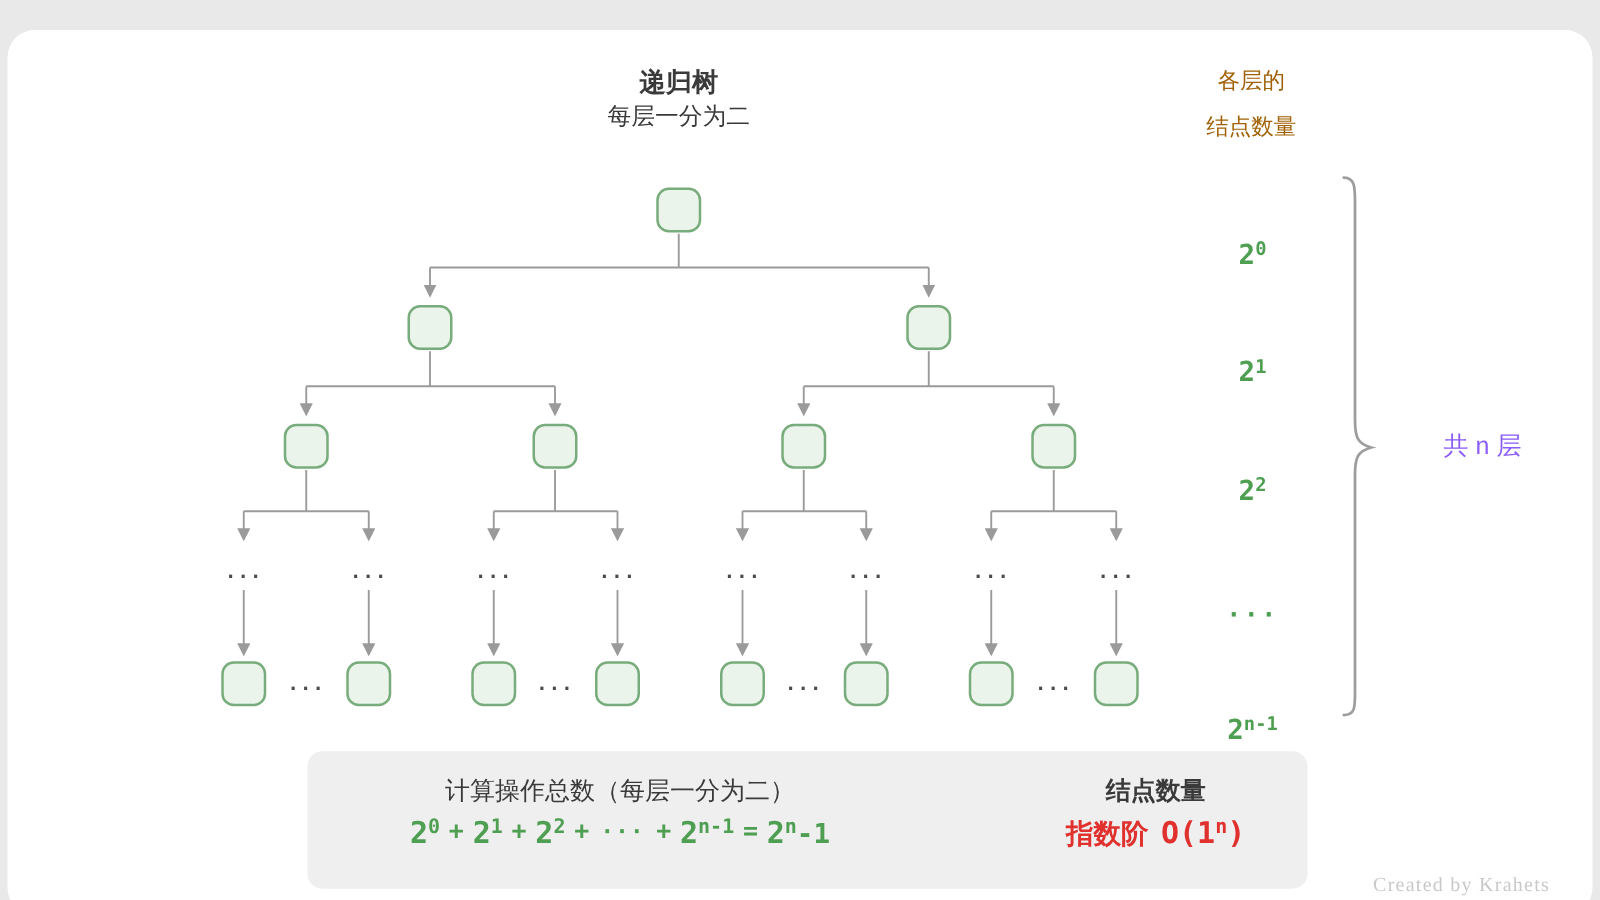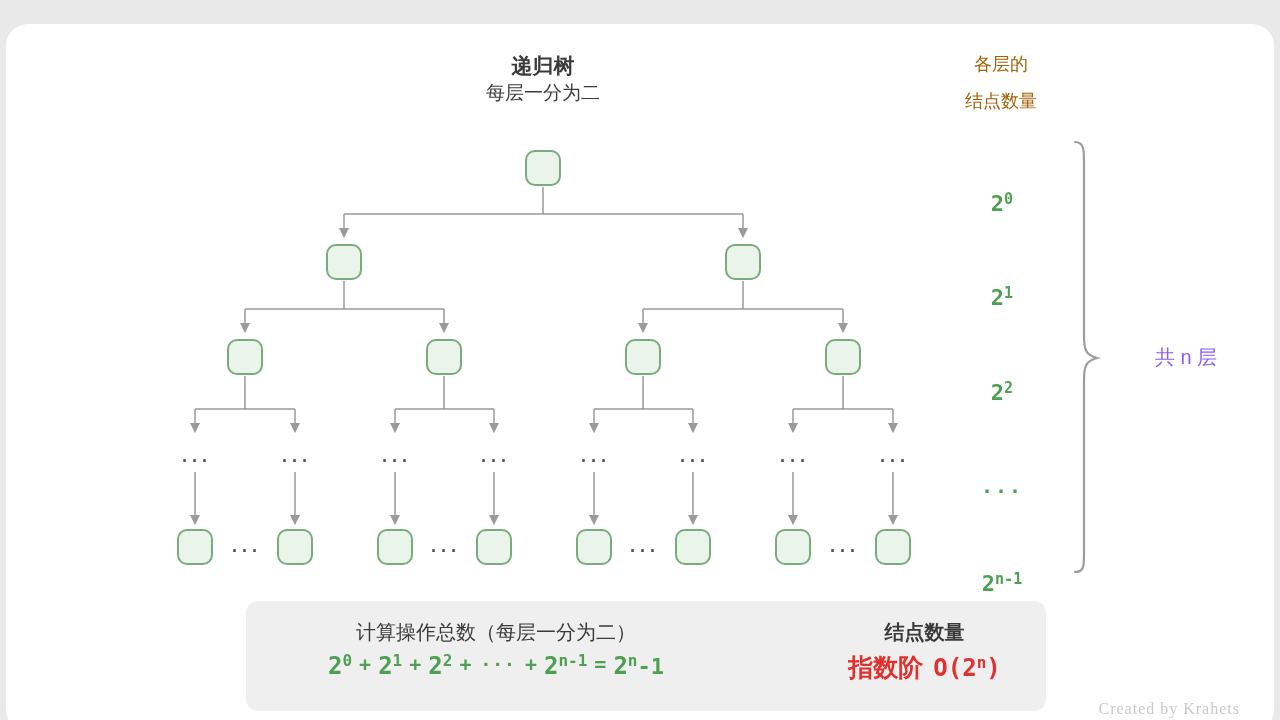--- a/index.html
+++ b/index.html
@@ -33,21 +33,21 @@
   .fb-line2 { position:absolute; left:0; top:50px; width:100%; }
 
   .green-formula { color:#4e9f52; font-family:"DejaVu Sans Mono","Liberation Mono",monospace; font-weight:bold; }
   .green-formula .b { font-size:24px; }
   .green-formula sup { font-size:16px; vertical-align:8px; }
   .green-formula .op { font-size:20px; margin:0 7px; vertical-align:3px; display:inline-block; }
   .green-formula .dots { font-size:18px; letter-spacing:1px; margin:0 2px; }
   .green-formula .suffix { font-size:22px; }
 
   .complexity { color:#e0312e; font-weight:bold; }
-  .complexity .cjk { font-size:25px; margin-right:10px; }
+  .complexity .cjk { font-size:22px; margin-right:10px; }
   .complexity .mono { font-family:"DejaVu Sans Mono","Liberation Mono",monospace; font-size:24px; }
   .complexity sup { font-family:"DejaVu Sans Mono","Liberation Mono",monospace; font-size:16px; vertical-align:8px; }
 
   .credit { position:absolute; right:34px; top:676px; font-family:Liberation Serif, serif; font-size:16px; color:#c9c9c9; letter-spacing:1px; }
 </style>
 </head>
 <body>
 
 <div class="card">
 
@@ -167,19 +167,19 @@
         <span class="bold">计算操作总数</span><span class="note">（每层一分为二）</span>
       </div>
       <div class="fb-line2 green-formula">
         <span class="t"><span class="b">2</span><sup>0</sup></span><span class="op">+</span><span class="t"><span class="b">2</span><sup>1</sup></span><span class="op">+</span><span class="t"><span class="b">2</span><sup>2</sup></span><span class="op">+</span><span class="op dots">···</span><span class="op">+</span><span class="t"><span class="b">2</span><sup>n-1</sup></span><span class="op">=</span><span class="t"><span class="b">2</span><sup>n</sup><span class="suffix">-1</span></span>
       </div>
     </div>
 
     <div class="fb-right">
       <div class="fb-title bold" style="font-weight:bold;">结点数量</div>
       <div class="fb-line2 complexity">
-        <span class="cjk">指数阶</span><span class="mono">O(2</span><sup>n</sup><span class="mono">)</span>
+        <span class="cjk">指数阶</span><span class="mono">O(1</span><sup>n</sup><span class="mono">)</span>
       </div>
     </div>
   </div>
 
   <div class="credit">Created by Krahets</div>
 </div>
 
 </body></html>

